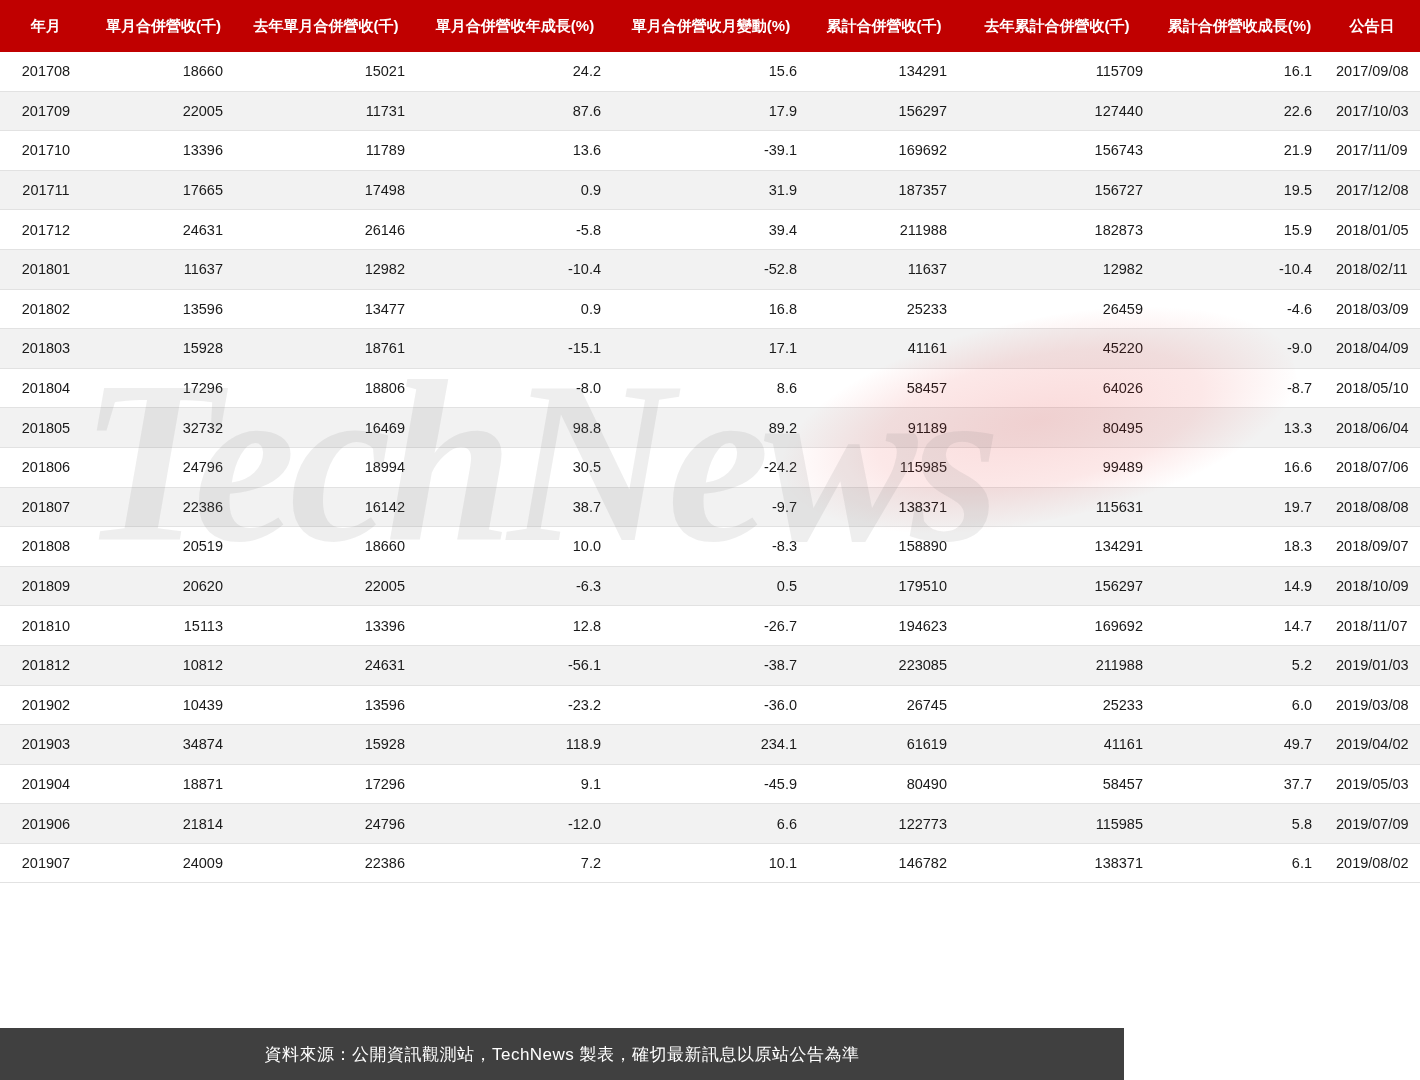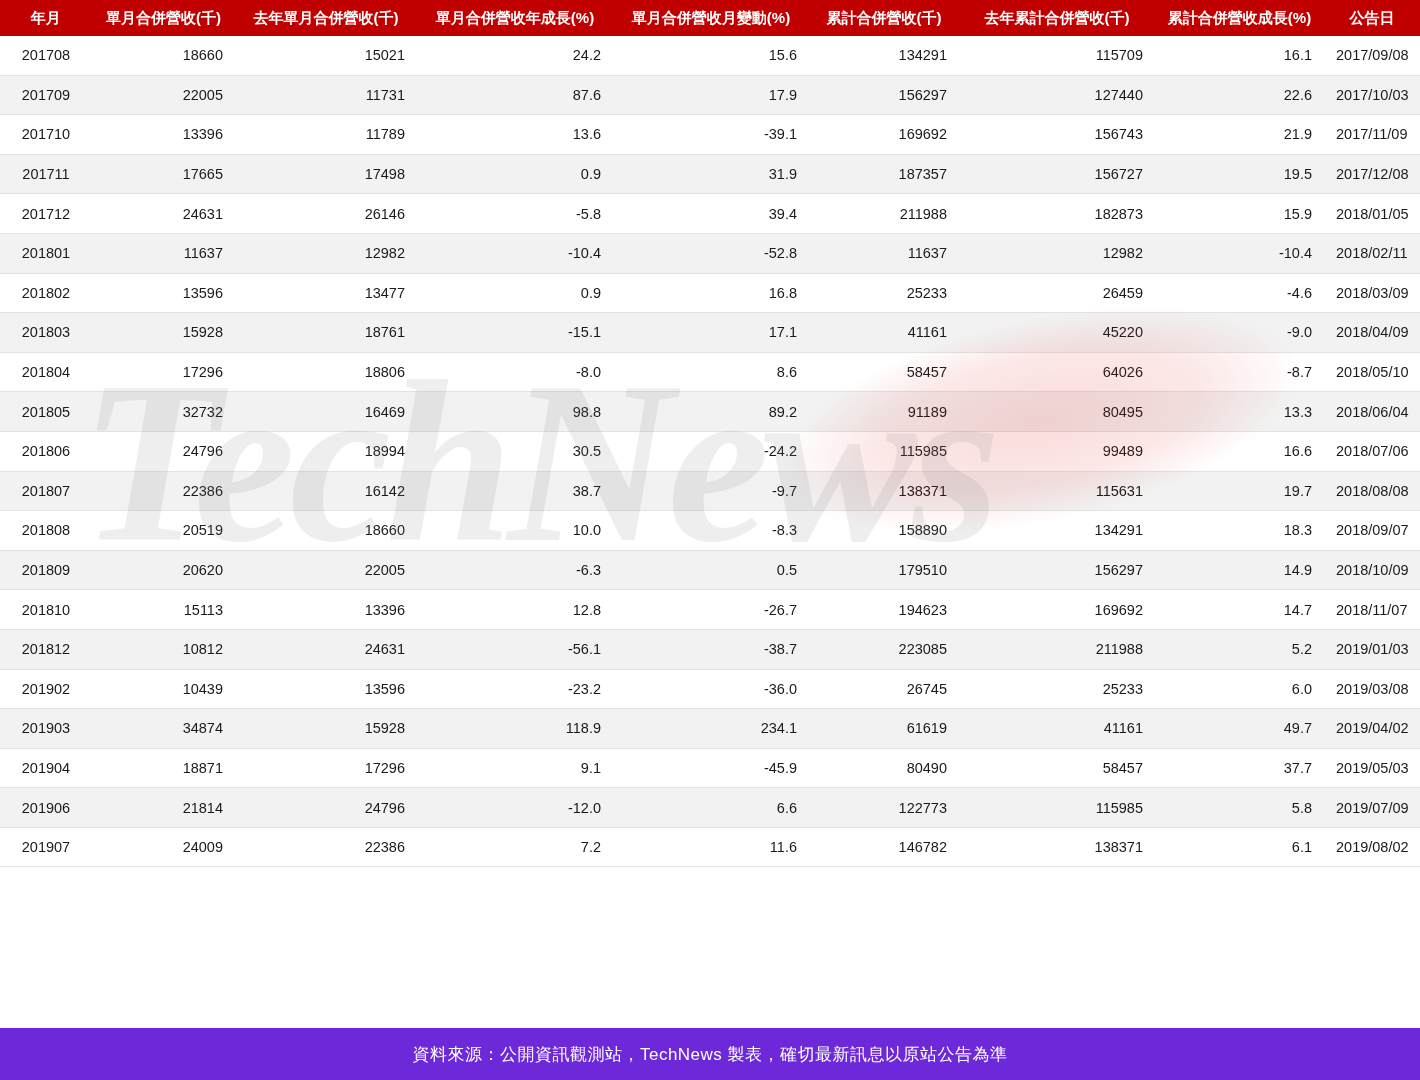--- a/index.html
+++ b/index.html
@@ -54,21 +54,21 @@
   table {
     border-collapse: collapse;
     width: 1420px;
     table-layout: fixed;
   }
   thead th {
     background: #c00000;
     color: #ffffff;
     font-size: 15px;
     font-weight: bold;
-    height: 36px;
+    height: 52px;
     padding: 0 12px;
     text-align: center;
     white-space: nowrap;
     border-right: 1px solid #c00000;
   }
   tbody td {
     font-size: 14.5px;
     color: #1a1a1a;
     height: 38.6px;
     padding: 0 12px;
@@ -78,32 +78,32 @@
   tbody tr:nth-child(even) td {
     background: #f2f2f2;
   }
   tbody tr:nth-child(odd) td {
     background: #ffffff;
   }
   td.c-0 { text-align: center; }
   td.c-1, td.c-2, td.c-3, td.c-4, td.c-5, td.c-6, td.c-7 { text-align: right; }
   td.c-8 { text-align: left; }
   .footer {
-    background: #6d28d9;
+    background: #404040;
     color: #ffffff;
     font-size: 17px;
     height: 52px;
     display: flex;
     align-items: center;
     justify-content: center;
     letter-spacing: 0.5px;
     position: absolute;
     bottom: 0;
     left: 0;
-    width: 1420px;
+    width: 1124px;
     box-sizing: border-box;
   }
   colgroup col.w0 { width: 92px; }
   colgroup col.w1 { width: 143px; }
   colgroup col.w2 { width: 182px; }
   colgroup col.w3 { width: 196px; }
   colgroup col.w4 { width: 196px; }
   colgroup col.w5 { width: 150px; }
   colgroup col.w6 { width: 196px; }
   colgroup col.w7 { width: 169px; }
@@ -363,21 +363,21 @@
           <td class="c-5">122773</td>
           <td class="c-6">115985</td>
           <td class="c-7">5.8</td>
           <td class="c-8">2019/07/09</td>
         </tr>
         <tr>
           <td class="c-0">201907</td>
           <td class="c-1">24009</td>
           <td class="c-2">22386</td>
           <td class="c-3">7.2</td>
-          <td class="c-4">11.6</td>
+          <td class="c-4">10.1</td>
           <td class="c-5">146782</td>
           <td class="c-6">138371</td>
           <td class="c-7">6.1</td>
           <td class="c-8">2019/08/02</td>
         </tr>
       </tbody>
   </table>
 
   <div class="footer">資料來源：公開資訊觀測站，TechNews 製表，確切最新訊息以原站公告為準</div>
 </div>

